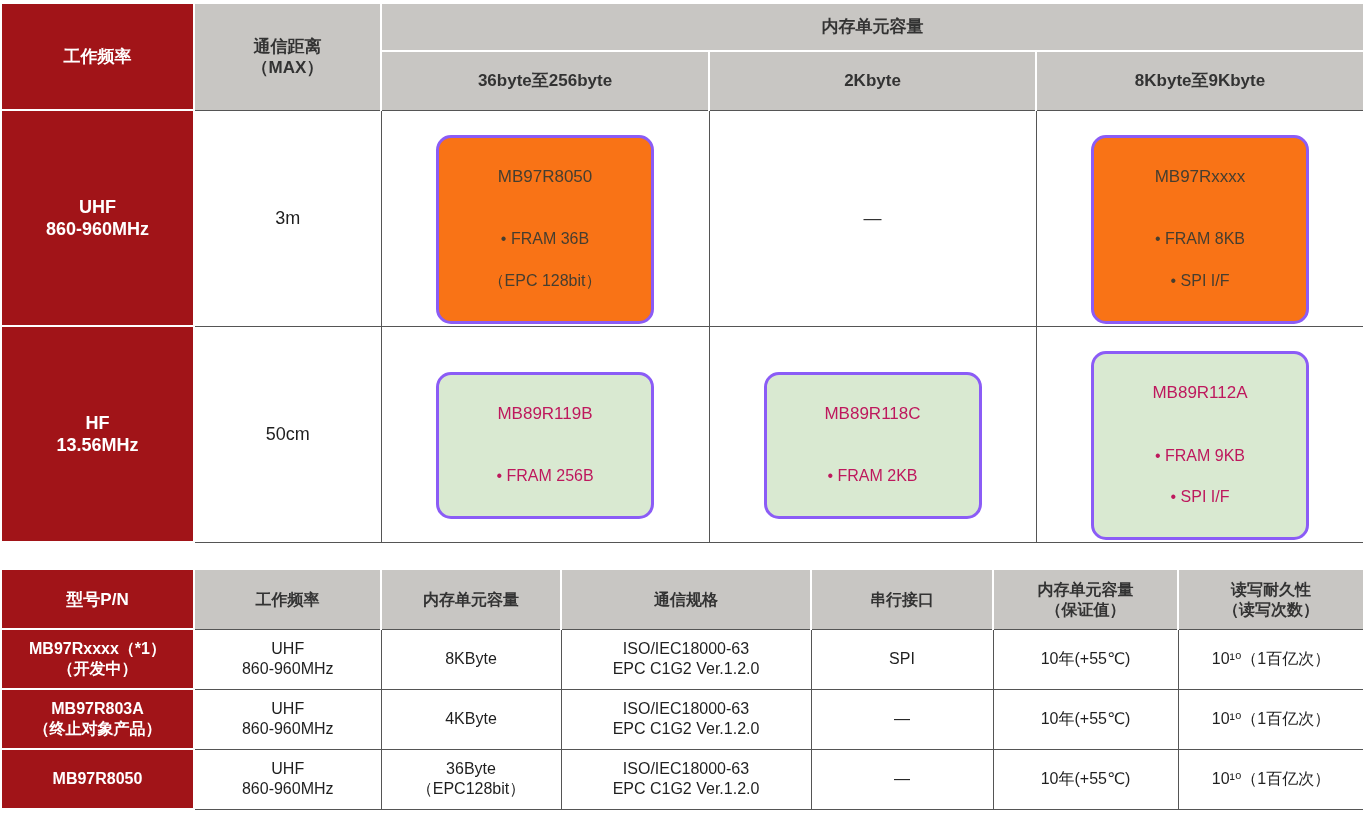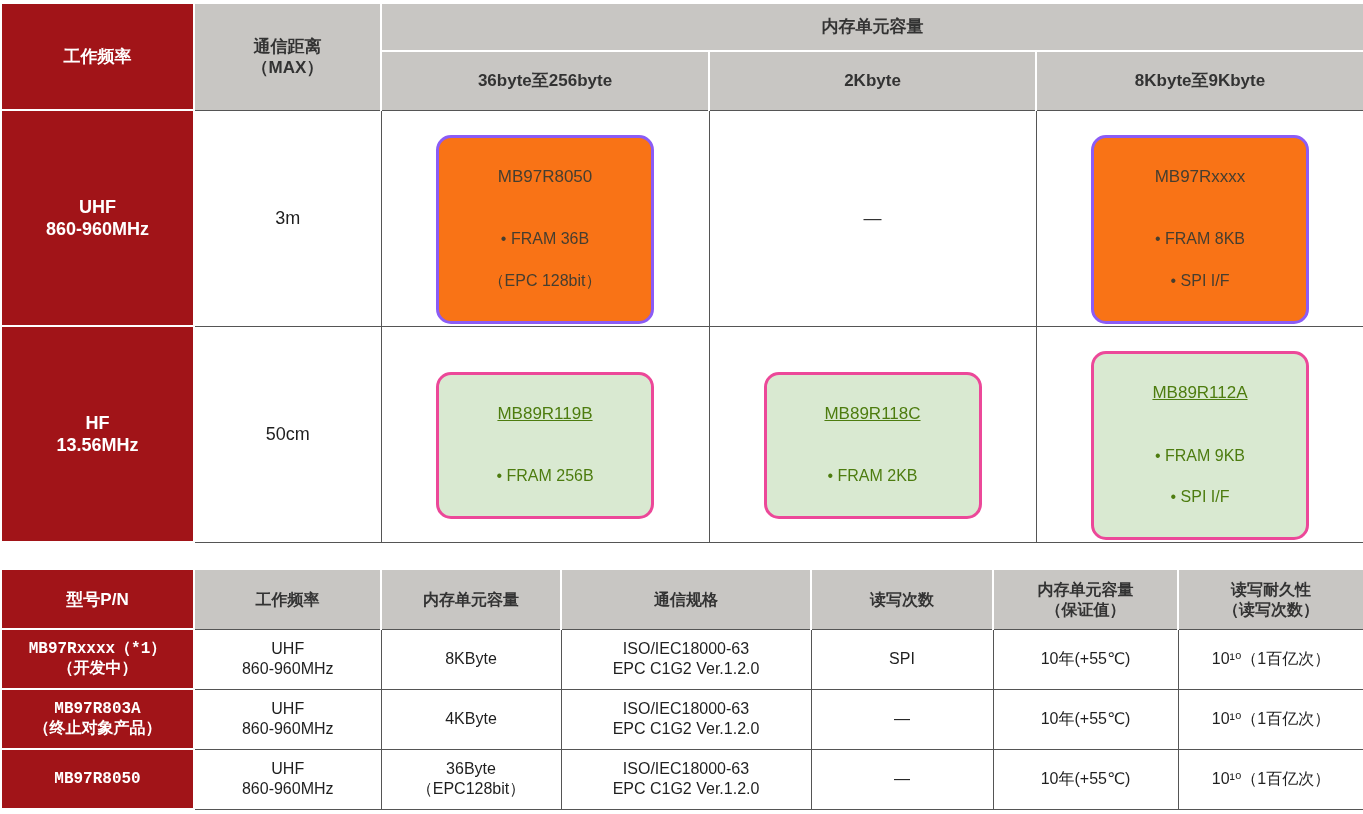--- a/index.html
+++ b/index.html
@@ -32,40 +32,40 @@
     background:#A11418;color:#fff;font-weight:bold;font-size:17px;
     border:2px solid #fff;
   }
   td.red{
     background:#A11418;color:#fff;font-weight:bold;font-size:17px;
     border:2px solid #fff;
   }
   .top td{font-size:18px;}
   .spec th.gray{font-size:16px;}
   .spec td{font-size:16px;}
-  .spec td.red{font-size:16px;font-family:Liberation Mono, monospace;}
+  .spec td.red{font-size:16px;}
   .top tr.hr1{height:48px;}
   .top tr.hr2{height:59px;}
   .top tr.dr1{height:108px;}
   .top tr.dr2{height:107px;}
   .spec tr{height:60px;}
   .gap{height:25px;}
   .dash{font-size:20px;color:#333;}
   
   .chip{
     display:inline-block;
     min-width:218px;
     padding:7px 12px 8px 12px;
     border-radius:15px;
     line-height:1.3;
     font-size:16px;
     box-sizing:border-box;
   }
   .chip.orange{background:#f97316;border:3px solid #8b5cf6;color:#463E30;}
-  .chip.green{background:#D9E9D1;border:3px solid #ec4899;color:#4d7c0f;text-decoration:underline;}
+  .chip.green{background:#D9E9D1;border:3px solid #8b5cf6;color:#be185d;}
   .chip-title{font-size:17px;}
   .chip-lines{display:inline-block;text-align:center;}
 </style>
 </head>
 <body>
 
 <div class="page">
 
   <table class="top">
     <colgroup>
@@ -157,21 +157,21 @@
         <col style="width:182px">
         <col style="width:185px">
         <col style="width:186px">
     </colgroup>
     <thead>
       <tr>
         <th class="red">型号P/N</th>
         <th class="gray">工作频率</th>
         <th class="gray">内存单元容量</th>
         <th class="gray">通信规格</th>
-        <th class="gray">读写次数</th>
+        <th class="gray">串行接口</th>
         <th class="gray">内存单元容量
 （保证值）</th>
         <th class="gray">读写耐久性
 （读写次数）</th>
       </tr>
     </thead>
     <tbody>
       <tr>
         <td class="red">MB97Rxxxx（*1）
 （开发中）</td>

